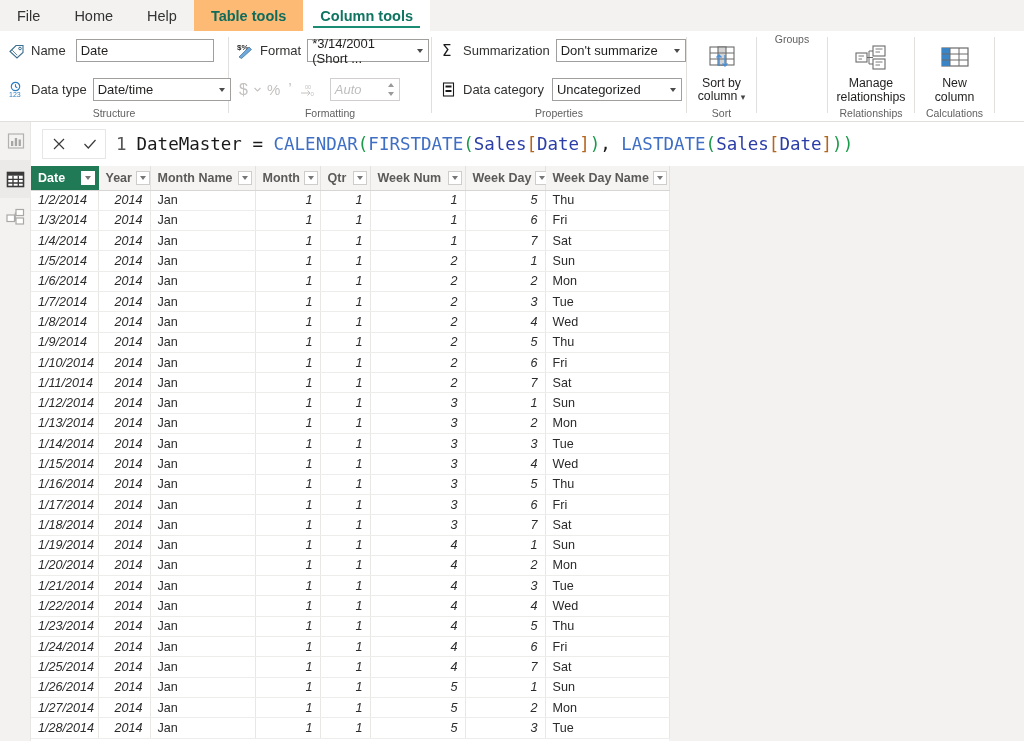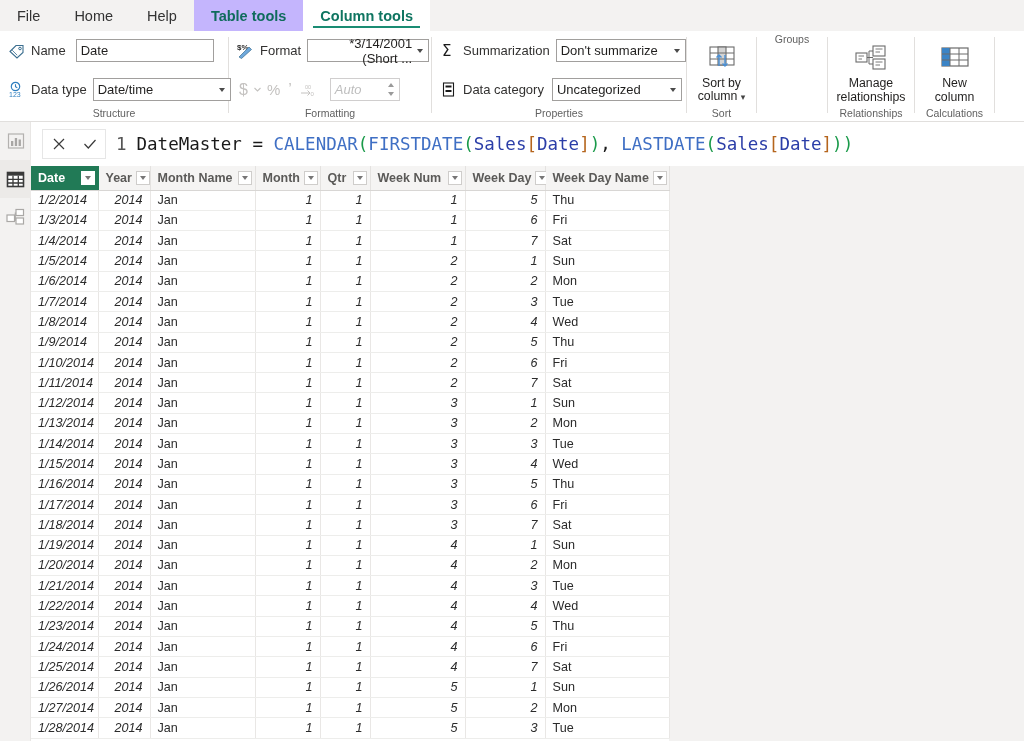--- a/index.html
+++ b/index.html
@@ -18,21 +18,21 @@
     position: absolute; top: 0; left: 0; width: 1024px; height: 31px;
     background: #f3f2f1;
     display: flex; align-items: flex-end;
   }
   .tab {
     height: 31px; padding: 0 17px;
     display: flex; align-items: center; justify-content: center;
     font-size: 14.5px; color: #333333; background: transparent;
     cursor: pointer; white-space: nowrap;
   }
-  .tab.contextual { color: #0f6b5c; font-weight: bold; background: #c4b5fd; }
+  .tab.contextual { color: #0f6b5c; font-weight: bold; background: #fdba74; }
   .tab.active {
     color: #0f7561; font-weight: bold; background: #ffffff;
     position: relative;
   }
   .tab.active::after {
     content: ""; position: absolute; left: 10px; right: 10px; bottom: 3px;
     height: 2px; background: #1a8c73;
   }
 
   
@@ -42,21 +42,21 @@
     display: flex; align-items: stretch;
   }
   .rgroup { position: relative; display: flex; flex-direction: column; }
   .rgroup .gbody { flex: 1; display: flex; align-items: center; padding: 4px 0 0 0; }
   .gcaption {
     height: 16px; font-size: 10.5px; color: #616161; text-align: center;
     line-height: 16px; padding-bottom: 2px;
   }
   .gsep { width: 1px; background: #e1dfdd; margin: 6px 0 8px 0; align-self: stretch; }
 
-  .rowset { display: flex; flex-direction: column; gap: 15px; text-align: right; }
+  .rowset { display: flex; flex-direction: column; gap: 15px; }
   .frow { display: flex; align-items: center; gap: 6px; height: 24px; }
   .flabel { font-size: 13px; color: #323130; white-space: nowrap; }
   .ficon { width: 17px; height: 17px; flex: 0 0 17px; display:block; }
 
   .fbox {
     height: 23px; border: 1px solid #a19f9d; background: #ffffff;
     font-size: 13px; color: #201f1e;
     display: flex; align-items: center; padding: 0 4px;
     font-family: "Liberation Sans", sans-serif;
   }

